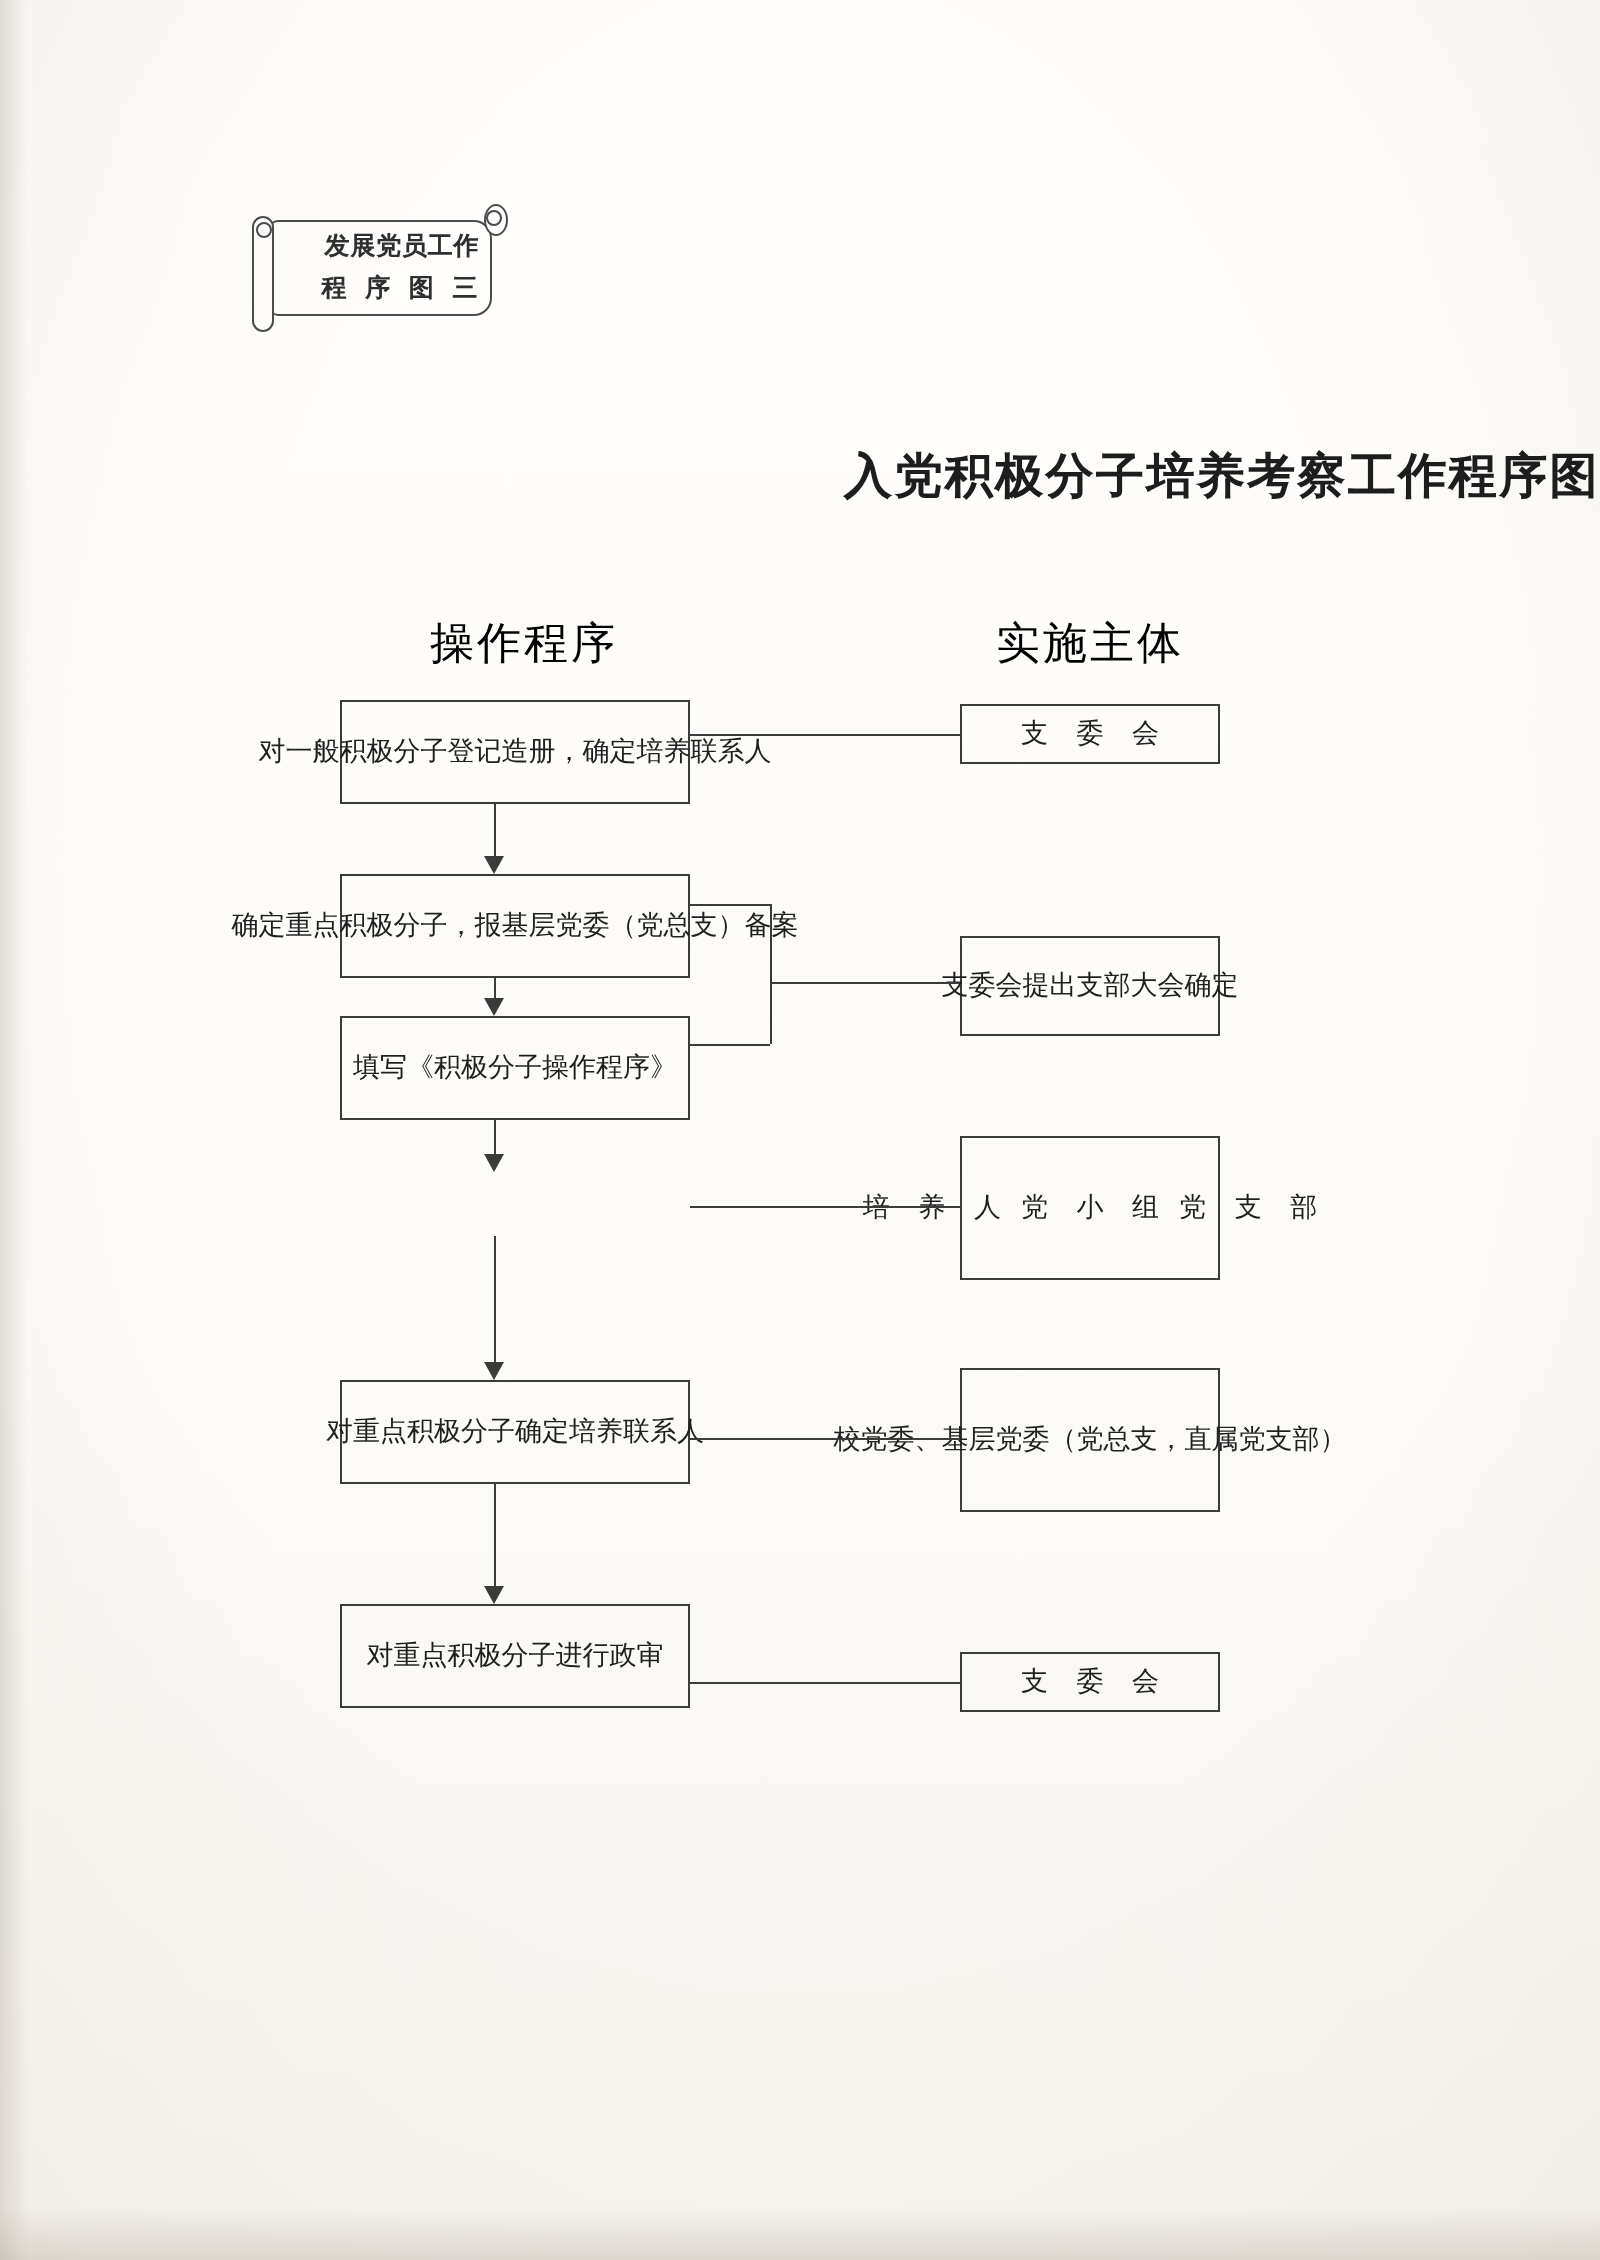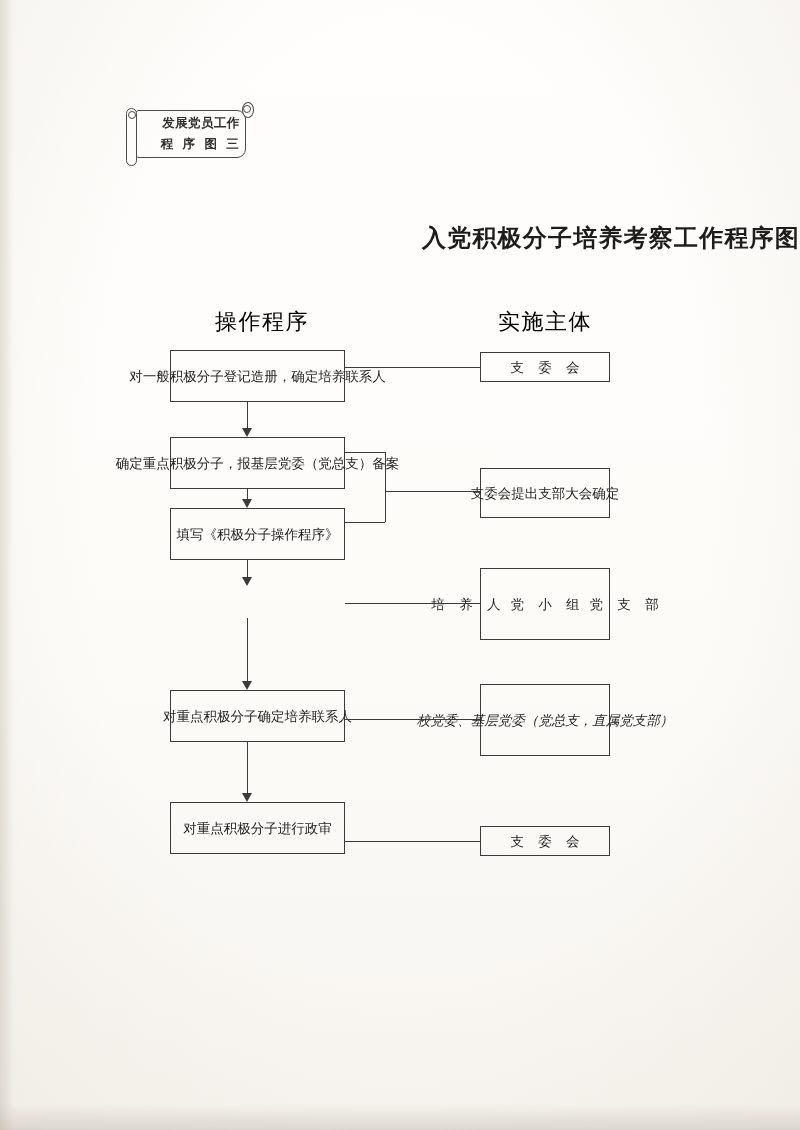--- a/index.html
+++ b/index.html
@@ -224,21 +224,21 @@
     <span class="ln">支委会提出</span>
     <span class="ln">支部大会确定</span>
   </div>
 
   <div class="flow-box spaced" style="left:480px; top:568px; width:130px; height:72px;">
     <span class="ln">培 养 人</span>
     <span class="ln">党 小 组</span>
     <span class="ln">党 支 部</span>
   </div>
 
-  <div class="flow-box" style="left:480px; top:684px; width:130px; height:72px;font-style:italic;">
+  <div class="flow-box" style="left:480px; top:684px; width:130px; height:72px;">
     <span class="ln">校党委、基层党委</span>
     <span class="ln">（党总支，直属党</span>
     <span class="ln">支部）</span>
   </div>
 
   <div class="flow-box spaced" style="left:480px; top:826px; width:130px; height:30px;">
     <span class="ln">支 委 会</span>
   </div>
 
   <div class="vline" style="left:247px; top:402px; height:26px;"></div>

